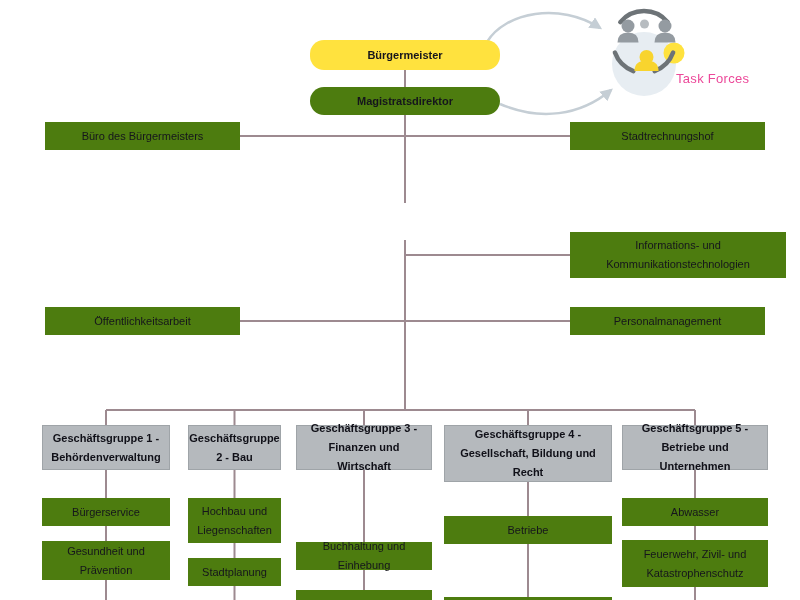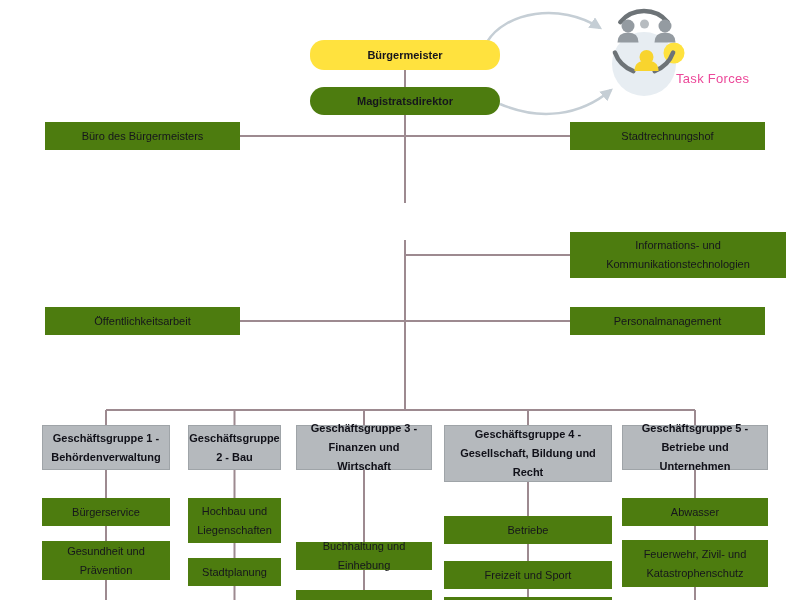--- a/index.html
+++ b/index.html
@@ -61,21 +61,20 @@
   <div class="node hdr" style="left:188px;top:425px;width:93px;height:45px">Geschäftsgruppe 2 - Bau</div>
   <div class="node" style="left:188px;top:498px;width:93px;height:45px">Hochbau und Liegenschaften</div>
   <div class="node" style="left:188px;top:558px;width:93px;height:28px">Stadtplanung</div>
 
   <div class="node hdr" style="left:296px;top:425px;width:136px;height:45px">Geschäftsgruppe 3 - Finanzen und Wirtschaft</div>
   <div class="node" style="left:296px;top:542px;width:136px;height:28px">Buchhaltung und Einhebung</div>
   <div class="node" style="left:296px;top:590px;width:136px;height:30px">Wohnen</div>
 
   <div class="node hdr" style="left:444px;top:425px;width:168px;height:57px">Geschäftsgruppe 4 - Gesellschaft, Bildung und Recht</div>
   <div class="node" style="left:444px;top:516px;width:168px;height:28px">Betriebe</div>
-  <div class="node" style="left:444px;top:561px;width:168px;height:28px">Freizeit und Sport</div>
   <div class="node" style="left:444px;top:597px;width:168px;height:20px"></div>
 
   <div class="node hdr" style="left:622px;top:425px;width:146px;height:45px">Geschäftsgruppe 5 - Betriebe und Unternehmen</div>
   <div class="node" style="left:622px;top:498px;width:146px;height:28px">Abwasser</div>
   <div class="node" style="left:622px;top:540px;width:146px;height:47px">Feuerwehr, Zivil- und Katastrophenschutz</div>
 
   <svg class="tficon" width="100" height="100" viewBox="0 0 100 100">
     <circle cx="46" cy="60" r="32" fill="#e7edf2"></circle>
     <circle cx="76" cy="49" r="10.5" fill="#ffe23e"></circle>
     <g stroke="#6d7377" stroke-width="4.5" fill="none" stroke-linecap="round">

